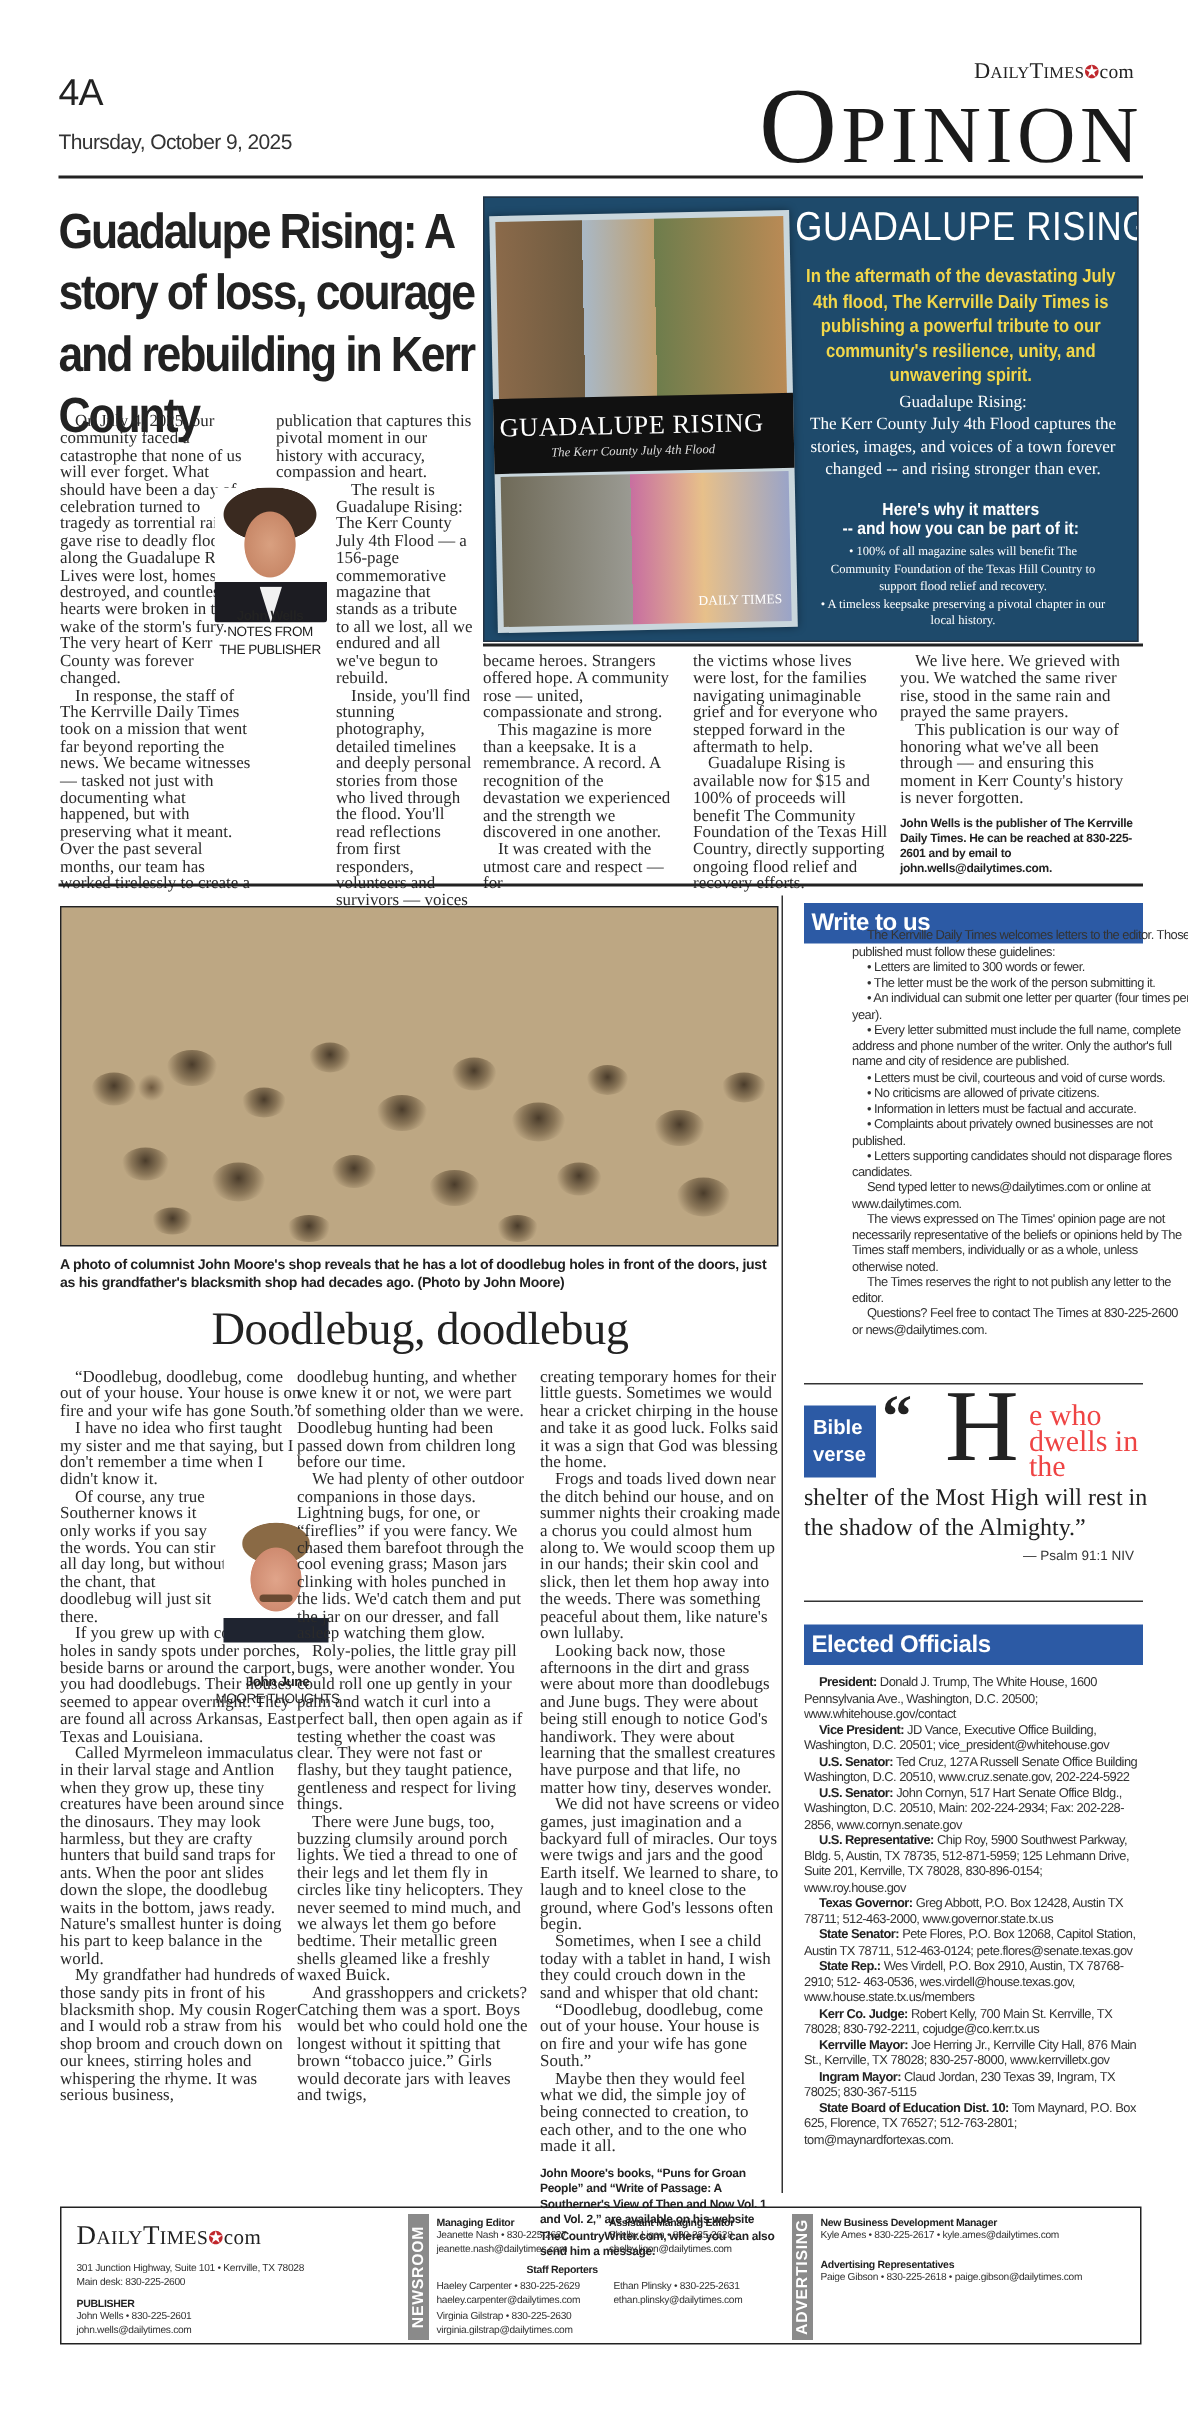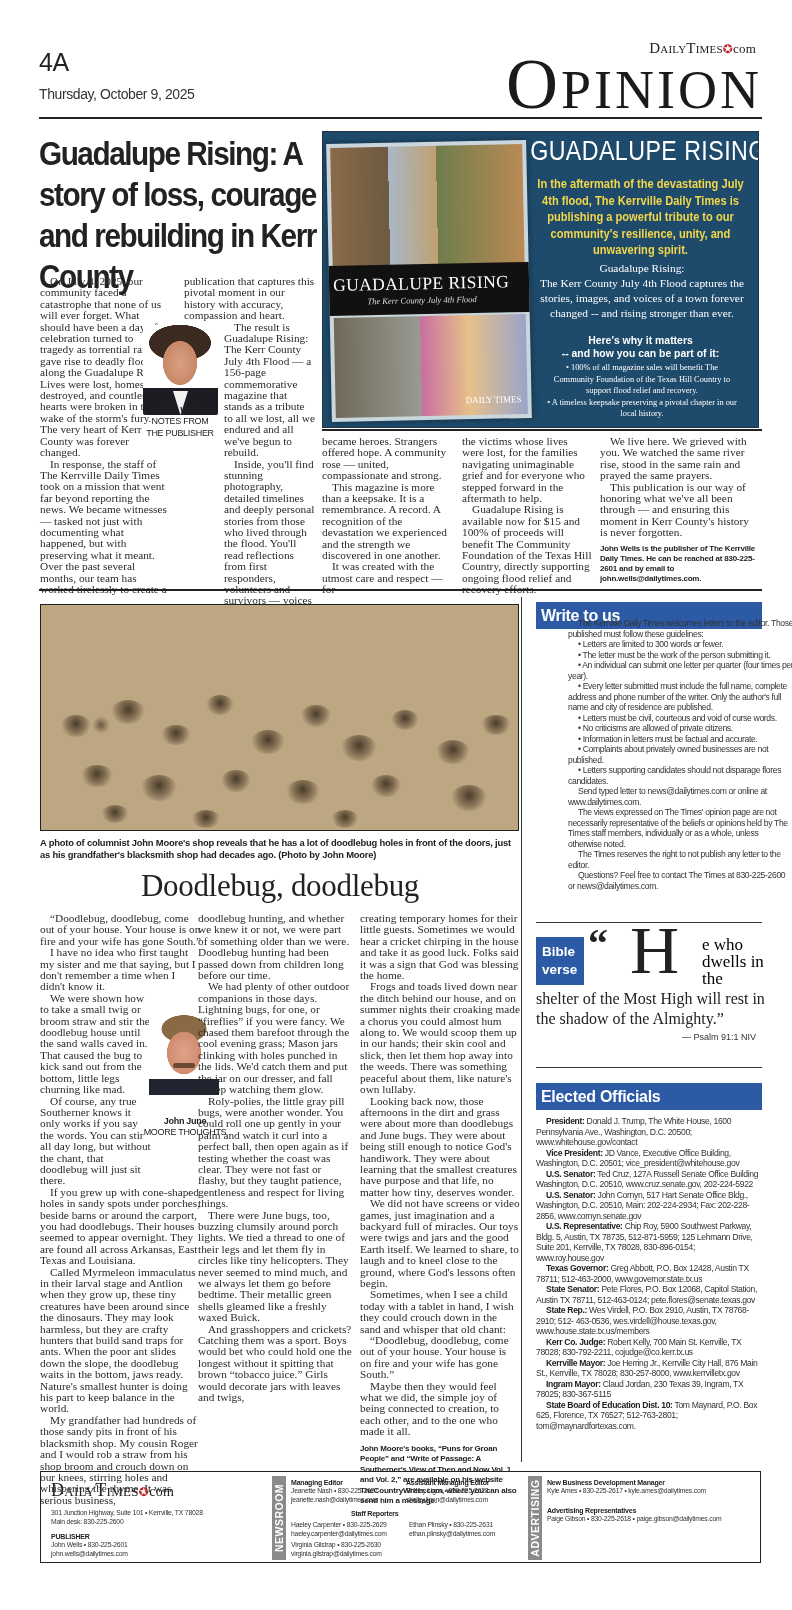--- a/index.html
+++ b/index.html
@@ -77,21 +77,21 @@
   
   .side-rule { left: 521px; top: 597px; width: 1px; height: 865px; background: #333; }
   .box-head { left: 536px; width: 226px; height: 27px; background: #2c5aa5; color: #fff; font-family: "Liberation Sans", sans-serif; font-weight: 700; font-size: 16px; line-height: 27px; padding-left: 5px; letter-spacing: -0.3px; }
   .side-text { left: 536px; width: 226px; font-family: "Liberation Sans", sans-serif; font-size: 8.6px; line-height: 10.5px; color: #333; letter-spacing: -0.35px; }
   .side-text p { text-indent: 10px; }
   .side-text b { color: #222; }
   .hr { height: 1px; background: #333; }
   .bible-box { left: 536px; top: 937px; width: 48px; height: 48px; background: #2c5aa5; color: #fff; font-family: "Liberation Sans", sans-serif; font-weight: 700; font-size: 13.5px; line-height: 18px; padding: 6px 0 0 6px; }
   .quote-mark { left: 588px; top: 920px; font-family: "Liberation Serif", serif; font-size: 40px; color: #222; font-weight: 700; }
   .drop-cap { left: 630px; top: 916px; font-family: "Liberation Serif", serif; font-size: 68px; color: #222; line-height: 1; }
-  .verse-start { left: 686px; top: 936px; width: 80px; font-family: "Liberation Serif", serif; font-size: 17px; line-height: 17px; color: #000000; margin-left: 16px; }
+  .verse-start { left: 686px; top: 936px; width: 80px; font-family: "Liberation Serif", serif; font-size: 20px; line-height: 17px; color: #ef4444; }
   .verse-rest { left: 536px; top: 989px; width: 230px; font-family: "Liberation Serif", serif; font-size: 16px; line-height: 20px; color: #222; }
   .verse-cite { left: 682px; top: 1032px; font-family: "Liberation Sans", sans-serif; font-size: 9px; color: #333; }
 
   
   .footer { left: 40px; top: 1471px; width: 721px; height: 92px; border: 1px solid #222; }
   .f-logo { position:absolute; left: 10px; top: 8px; font-family: "Liberation Serif", serif; font-size: 18px; color: #222; letter-spacing: 0.3px; }
   .f-logo .star { color: #c0272d; font-size: 12px; }
   .f-logo .com { font-size: 14px; }
   .f-small { font-family: "Liberation Sans", sans-serif; font-size: 6.8px; line-height: 8.6px; color: #333; letter-spacing: -0.2px; }
   .f-bold { font-family: "Liberation Sans", sans-serif; font-weight: 700; font-size: 7px; line-height: 9px; color: #222; letter-spacing: -0.2px; }
@@ -199,21 +199,20 @@
   <div class="pit" style="left:60px; top:200px; width:28px; height:18px;"></div>
   <div class="pit" style="left:150px; top:205px; width:30px; height:18px;"></div>
   <div class="pit" style="left:290px; top:205px; width:28px; height:18px;"></div>
 </div>
 <div class="abs caption">A photo of columnist John Moore's shop reveals that he has a lot of doodlebug holes in front of the doors, just as his grandfather's blacksmith shop had decades ago. (Photo by John Moore)</div>
 <h2 class="abs doodle-title" style="font-weight:400;">Doodlebug, doodlebug</h2>
 
 <div class="abs col col6">
   <p>“Doodlebug, doodlebug, come out of your house. Your house is on fire and your wife has gone South.”</p>
   <p>I have no idea who first taught my sister and me that saying, but I don't remember a time when I didn't know it.</p>
-  <p style="padding-right:50px;">We were shown how to take a small twig or broom straw and stir the doodlebug house until the sand walls caved in. That caused the bug to kick sand out from the bottom, little legs churning like mad.</p>
   <p style="padding-right:50px;">Of course, any true Southerner knows it only works if you say the words. You can stir all day long, but without the chant, that doodlebug will just sit there.</p>
   <p>If you grew up with cone-shaped holes in sandy spots under porches, beside barns or around the carport, you had doodlebugs. Their houses seemed to appear overnight. They are found all across Arkansas, East Texas and Louisiana.</p>
   <p>Called Myrmeleon immaculatus in their larval stage and Antlion when they grow up, these tiny creatures have been around since the dinosaurs. They may look harmless, but they are crafty hunters that build sand traps for ants. When the poor ant slides down the slope, the doodlebug waits in the bottom, jaws ready. Nature's smallest hunter is doing his part to keep balance in the world.</p>
   <p>My grandfather had hundreds of those sandy pits in front of his blacksmith shop. My cousin Roger and I would rob a straw from his shop broom and crouch down on our knees, stirring holes and whispering the rhyme. It was serious business,</p>
 </div>
 
 <div class="abs moore-photo">
     <div class="stache"></div>
   </div>
 <div class="abs" style="left:135px; top:1116px; width:100px;">

